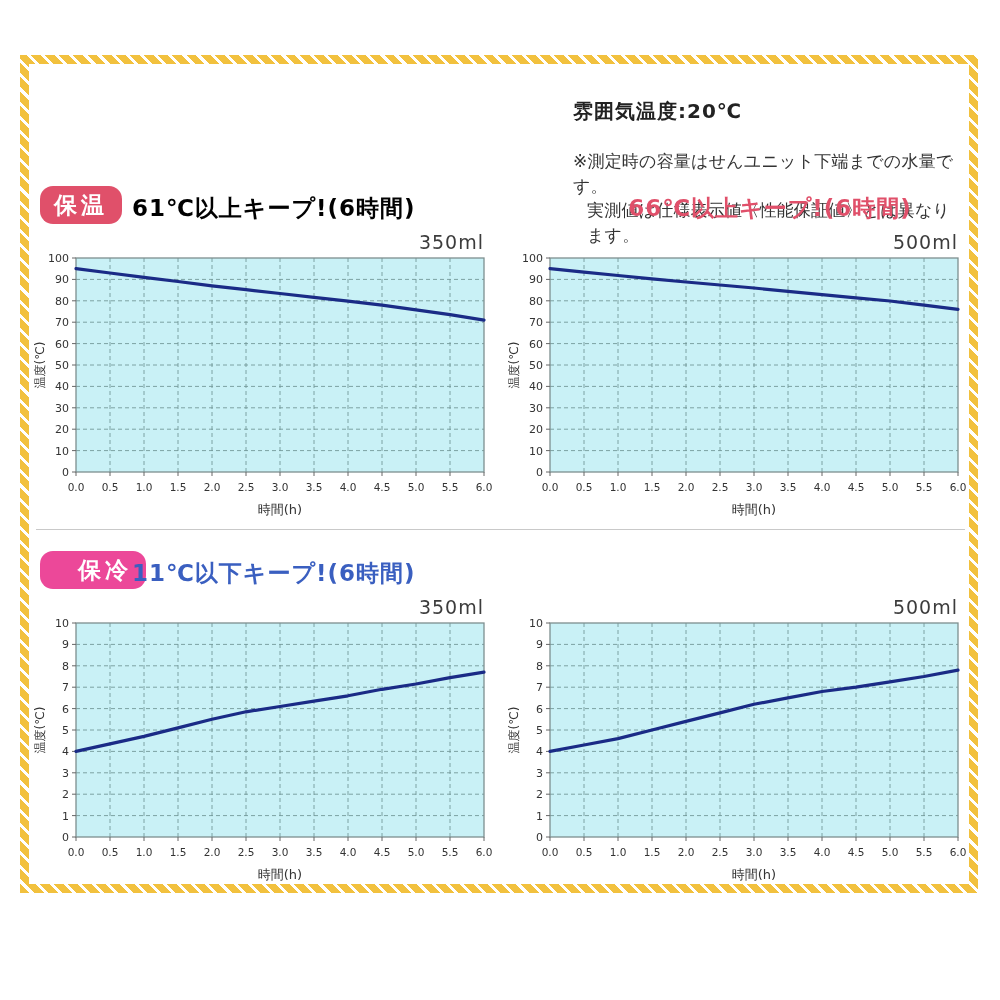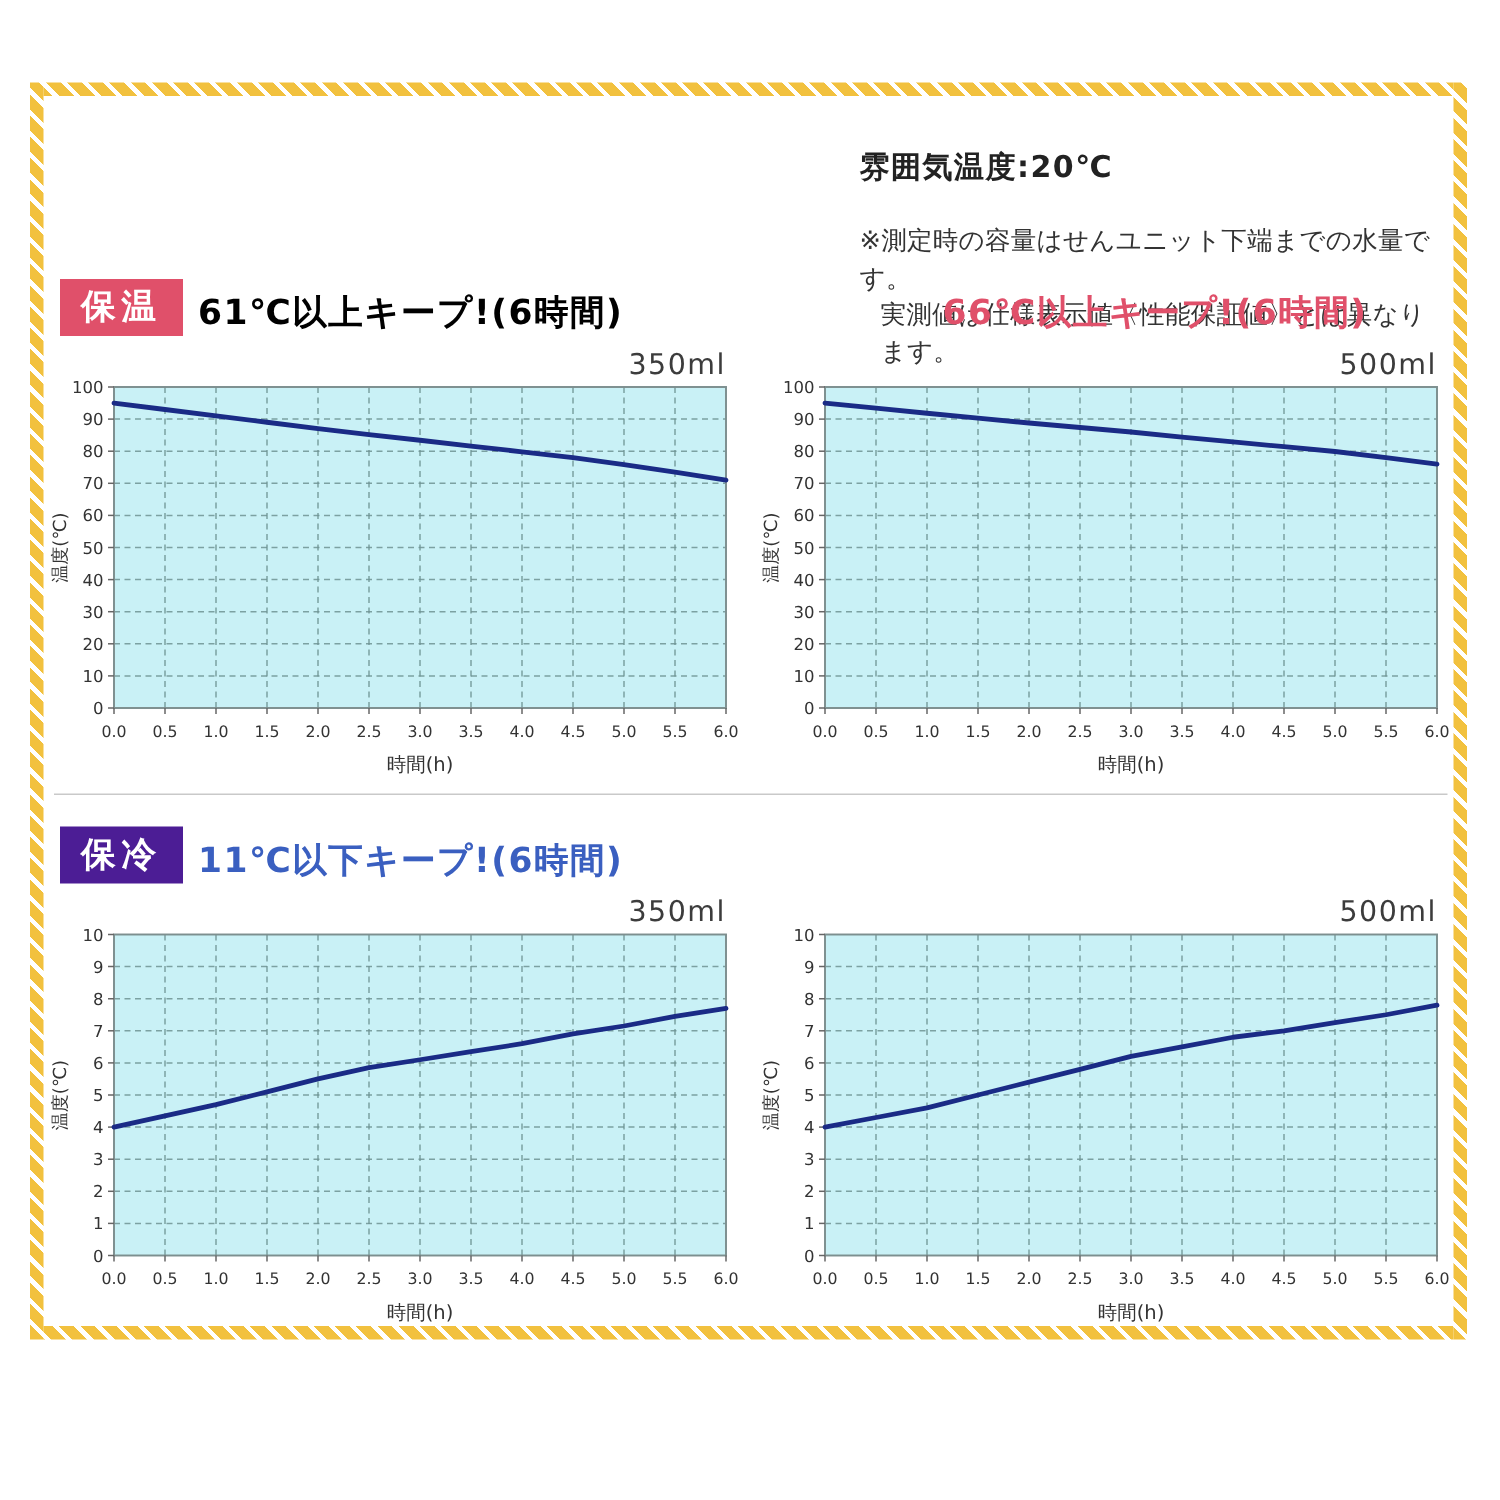--- a/index.html
+++ b/index.html
@@ -15,21 +15,21 @@
   .title{
     position:absolute;left:55px;top:92px;margin:0;
     font-size:37px;font-weight:500;color:#4a4a4a;letter-spacing:7px;white-space:nowrap;
   }
   .ambient{position:absolute;left:573px;top:98px;width:392px;}
   .ambient-label{font-size:20px;font-weight:bold;color:#222;margin-bottom:24px;letter-spacing:1px;}
   .note{font-size:17px;color:#333;line-height:1.45;letter-spacing:0.2px;}
   .note.indent{padding-left:14px;}
   .badge{
     display:inline-block;width:82px;height:38px;line-height:38px;text-align:center;
-    color:#fff;font-size:23px;font-weight:bold;letter-spacing:4px;border-radius:0;
+    color:#fff;font-size:23px;font-weight:bold;letter-spacing:4px;border-radius:13px;
   }
   .warm-badge{position:absolute;left:40px;top:186px;}
   .cold-badge{position:absolute;left:40px;top:551px;}
   .claim{position:absolute;font-size:23px;font-weight:bold;letter-spacing:1px;white-space:nowrap;}
   .claim-warm-left{left:132px;top:193px;}
   .claim-warm-right{left:560px;top:193px;width:420px;text-align:center;}
   .claim-cold-left{left:132px;top:558px;}
   .claim-cold-right{left:560px;top:558px;width:420px;text-align:center;}
   .divider{position:absolute;left:36px;top:529px;width:929px;height:1px;background:#c9c9c9;}
   .chart{position:absolute;width:462px;height:292px;}
@@ -204,21 +204,21 @@
         <text x="418" y="259" text-anchor="middle" font-size="10.5" fill="#333333">5.5</text>
         <line x1="452" y1="240" x2="452" y2="244" stroke="#666" stroke-width="1"></line>
         <text x="452" y="259" text-anchor="middle" font-size="10.5" fill="#333333">6.0</text>
         <text x="248" y="282" text-anchor="middle" font-size="13" fill="#333333">時間(h)</text>
         <text x="0" y="0" text-anchor="middle" font-size="12" fill="#333333" transform="translate(12,133) rotate(-90)">温度(℃)</text>
         <polyline points="44.0,36.7 78.0,40.1 112.0,43.5 146.0,46.8 180.0,50.0 214.0,53.0 248.0,56.0 282.0,59.4 316.0,62.6 350.0,65.8 384.0,69.0 418.0,73.1 452.0,77.4" fill="none" stroke="#1a2b86" stroke-width="3.2" stroke-linecap="round" stroke-linejoin="round"></polyline>
       </svg></div>
 
   <div class="divider"></div>
 
-  <span class="badge cold-badge" style="background: #4c1d95;">保冷</span>
+  <span class="badge cold-badge" style="background: #ec4899; padding-left: 24px;">保冷</span>
   <span class="claim claim-cold-left" style="color: rgb(58, 95, 192);">11℃以下キープ!(6時間)</span>
 
   <div class="chart" id="chart2"><svg width="462" height="292" viewBox="0 0 462 292">
         <text x="452" y="17" text-anchor="end" font-size="19" fill="#3c3c3c" letter-spacing="1">350ml</text>
         <rect x="44" y="26" width="408" height="214" fill="#c9f1f6" stroke="none"></rect>
         <line x1="78" y1="26" x2="78" y2="240" stroke="#6f9494" stroke-width="1" stroke-dasharray="4 3" opacity="0.85"></line>
         <line x1="112" y1="26" x2="112" y2="240" stroke="#6f9494" stroke-width="1" stroke-dasharray="4 3" opacity="0.85"></line>
         <line x1="146" y1="26" x2="146" y2="240" stroke="#6f9494" stroke-width="1" stroke-dasharray="4 3" opacity="0.85"></line>
         <line x1="180" y1="26" x2="180" y2="240" stroke="#6f9494" stroke-width="1" stroke-dasharray="4 3" opacity="0.85"></line>
         <line x1="214" y1="26" x2="214" y2="240" stroke="#6f9494" stroke-width="1" stroke-dasharray="4 3" opacity="0.85"></line>

